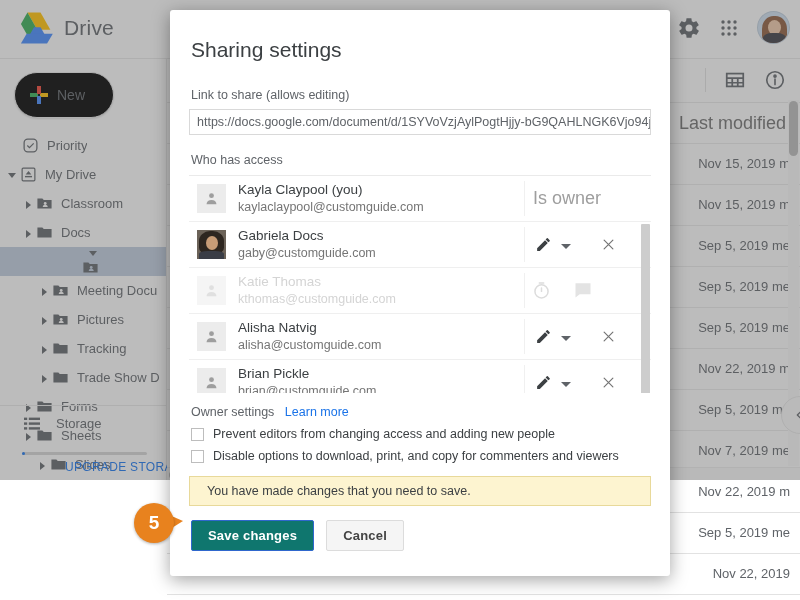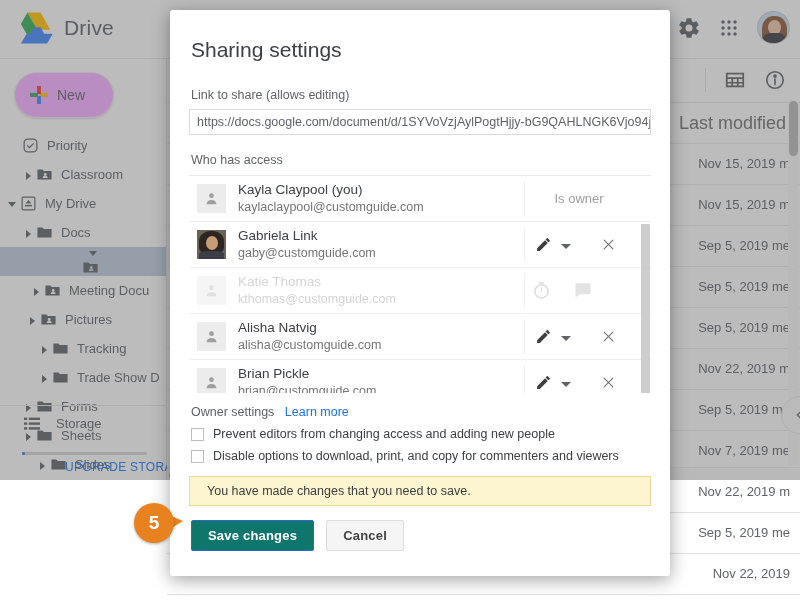--- a/index.html
+++ b/index.html
@@ -52,21 +52,21 @@
   .av-face { position:absolute; left:10px; top:8px; width:13px; height:15px; border-radius:50%; background:#e8c3a4; }
   .av-body { position:absolute; left:5px; bottom:-2px; width:23px; height:12px; border-radius:40% 40% 0 0; background:#3a3a42; }
 
   
   .sidebar {
     position: absolute; left:0; top:59px; width:167px; bottom:0;
     background:#f5f5f5; border-right:1px solid #e0e0e0;
   }
   .newbtn {
     position:absolute; left:14px; top:13px; width:100px; height:46px;
-    border-radius:24px; background:#f0abfc; border:1px solid #e3e3e3;
+    border-radius:24px; background:#000000; border:1px solid #e3e3e3;
     box-shadow: 0 1px 2px rgba(0,0,0,.12);
     display:flex; align-items:center; gap:9px; padding-left:15px;
     font-size:14px; color:#5f6368;
   }
   .plus-ico { width:18px; height:18px; position:relative; flex:none; }
   .plus-ico i { position:absolute; display:block; }
   .plus-h1 { left:0; top:7px; width:8px; height:4px; background:#34a853; }
   .plus-h2 { right:0; top:7px; width:8px; height:4px; background:#fbbc04; }
   .plus-v1 { left:7px; top:0; width:4px; height:8px; background:#ea4335; }
   .plus-v2 { left:7px; bottom:0; width:4px; height:8px; background:#4285f4; }
@@ -189,21 +189,21 @@
     background:#ececec; display:flex; align-items:center; justify-content:center;
     color:#9e9e9e; overflow:hidden; position:relative;
   }
   .p-av.photo { background:#6b6258; }
   .ph-hair { position:absolute; left:2px; top:1px; width:25px; height:22px; border-radius:45% 45% 25% 25%; background:#2d2620; }
   .ph-face { position:absolute; left:9px; top:6px; width:12px; height:14px; border-radius:50%; background:#c79c77; }
   .ph-body { position:absolute; left:2px; bottom:0; width:25px; height:8px; background:#3a3d46; border-radius:35% 35% 0 0; }
   .p-txt { margin-left:12px; flex:1; overflow:hidden; }
   .p-name { font-size:13.5px; color:#3c4043; line-height:16px; }
   .p-mail { font-size:12.5px; color:#757575; line-height:16px; margin-top:1px; }
-  .p-role { font-size:13px; color:#9e9e9e; width:92px; text-align:center; flex:none; }
+  .p-role { font-size:18px; color:#9e9e9e; width:92px; text-align:left; flex:none; }
   .p-actions { display:flex; align-items:center; width:120px; flex:none; justify-content:flex-start; }
   .pencil-btn { width:24px; height:24px; color:#3c4043; display:flex; align-items:center; justify-content:center; }
   .dd-caret { width:14px; height:14px; position:relative; margin-left:4px; }
   .dd-caret::before {
     content:""; position:absolute; left:2px; top:6px;
     border-top:5px solid #5f6368; border-left:5px solid transparent; border-right:5px solid transparent;
   }
   .x-btn { width:22px; height:22px; color:#757575; margin-left:24px; display:flex; align-items:center; justify-content:center; }
   .ghost .p-name, .ghost .p-mail { color:#d4d4d4; }
   .ghost .p-av { background:#f5f5f5; color:#e0e0e0; }
@@ -317,69 +317,69 @@
       <div class="navlist">
 
         <div class="nav-row" style="padding-left:22px">
           <svg class="nav-ico" viewBox="0 0 24 24" fill="none" stroke="currentColor" stroke-width="1.8">
             <rect x="3" y="3" width="18" height="18" rx="5"></rect>
               <path d="M7.5 12l3 3 6-6"></path>
           </svg>
           <span class="nav-label">Priority</span>
         </div>
 
-        <div class="nav-row" style="padding-left:22px">
-          <span class="nav-caret right"></span>
-          <svg class="nav-ico" viewBox="0 0 24 24" fill="currentColor">
-            <path d="M2 5h7l2 2h11v12H2z"></path>
-              <circle cx="13" cy="12" r="2" fill="#f5f5f5"></circle>
-              <path d="M9.5 17c0-2 1.6-3.2 3.5-3.2s3.5 1.2 3.5 3.2z" fill="#f5f5f5"></path>
-          </svg>
-          <span class="nav-label">Classroom</span>
-        </div>
-
         <div class="nav-row" style="padding-left:6px">
           <span class="nav-caret down"></span>
           <svg class="nav-ico" viewBox="0 0 24 24" fill="none" stroke="currentColor" stroke-width="1.7">
             <rect x="3" y="3" width="18" height="18" rx="1.5"></rect>
             <path d="M12 7l4 5H8z" fill="currentColor" stroke="none"></path>
               <path d="M7 15h10" stroke-width="2"></path>
           </svg>
           <span class="nav-label">My Drive</span>
         </div>
 
         <div class="nav-row" style="padding-left:22px">
           <span class="nav-caret right"></span>
           <svg class="nav-ico" viewBox="0 0 24 24" fill="currentColor">
             <path d="M2 5h7l2 2h11v12H2z"></path>
+              <circle cx="13" cy="12" r="2" fill="#f5f5f5"></circle>
+              <path d="M9.5 17c0-2 1.6-3.2 3.5-3.2s3.5 1.2 3.5 3.2z" fill="#f5f5f5"></path>
+          </svg>
+          <span class="nav-label">Classroom</span>
+        </div>
+
+        <div class="nav-row" style="padding-left:22px">
+          <span class="nav-caret right"></span>
+          <svg class="nav-ico" viewBox="0 0 24 24" fill="currentColor">
+            <path d="M2 5h7l2 2h11v12H2z"></path>
           </svg>
           <span class="nav-label">Docs</span>
         </div>
 
         <div class="nav-row sel" style="padding-left:22px">
           <span class="nav-caret down"></span>
           <svg class="nav-ico" viewBox="0 0 24 24" fill="currentColor">
             <path d="M2 5h7l2 2h11v12H2z"></path>
               <circle cx="13" cy="12" r="2" fill="#b9c5d6"></circle>
               <path d="M9.5 17c0-2 1.6-3.2 3.5-3.2s3.5 1.2 3.5 3.2z" fill="#b9c5d6"></path>
           </svg>
           <span class="nav-label">Files</span>
         </div>
 
-        <div class="nav-row" style="padding-left:30px">
+        <div class="nav-row" style="padding-left:38px">
           <span class="nav-caret right"></span>
           <svg class="nav-ico" viewBox="0 0 24 24" fill="currentColor">
             <path d="M2 5h7l2 2h11v12H2z"></path>
               <circle cx="13" cy="12" r="2" fill="#f5f5f5"></circle>
               <path d="M9.5 17c0-2 1.6-3.2 3.5-3.2s3.5 1.2 3.5 3.2z" fill="#f5f5f5"></path>
           </svg>
           <span class="nav-label">Meeting Docu</span>
         </div>
 
-        <div class="nav-row" style="padding-left:26px">
+        <div class="nav-row" style="padding-left:38px">
           <span class="nav-caret right"></span>
           <svg class="nav-ico" viewBox="0 0 24 24" fill="currentColor">
             <path d="M2 5h7l2 2h11v12H2z"></path>
               <circle cx="13" cy="12" r="2" fill="#f5f5f5"></circle>
               <path d="M9.5 17c0-2 1.6-3.2 3.5-3.2s3.5 1.2 3.5 3.2z" fill="#f5f5f5"></path>
           </svg>
           <span class="nav-label">Pictures</span>
         </div>
 
         <div class="nav-row" style="padding-left:38px">
@@ -541,21 +541,21 @@
           <div class="p-role" style="margin-right:26px">Is owner</div>
         </div>
 
         <div class="prow">
           <div class="p-av photo">
             <i class="ph-hair"></i>
               <i class="ph-face"></i>
               <i class="ph-body"></i>
           </div>
           <div class="p-txt">
-            <div class="p-name">Gabriela Link</div>
+            <div class="p-name">Gabriela Docs</div>
             <div class="p-mail">gaby@customguide.com</div>
           </div>
           <div class="vcell-div" style="right:126px"></div>
           <div class="p-actions">
             <span class="pencil-btn">
               <svg width="17" height="17" viewBox="0 0 24 24" fill="currentColor">
                   <path d="M3 17.2V21h3.8L18 9.8 14.2 6 3 17.2zM20.7 7.3a1 1 0 0 0 0-1.4l-2.6-2.6a1 1 0 0 0-1.4 0L15 5l3.8 3.8 1.9-1.5z"></path>
                 </svg>
             </span>
             <span class="dd-caret"></span>

